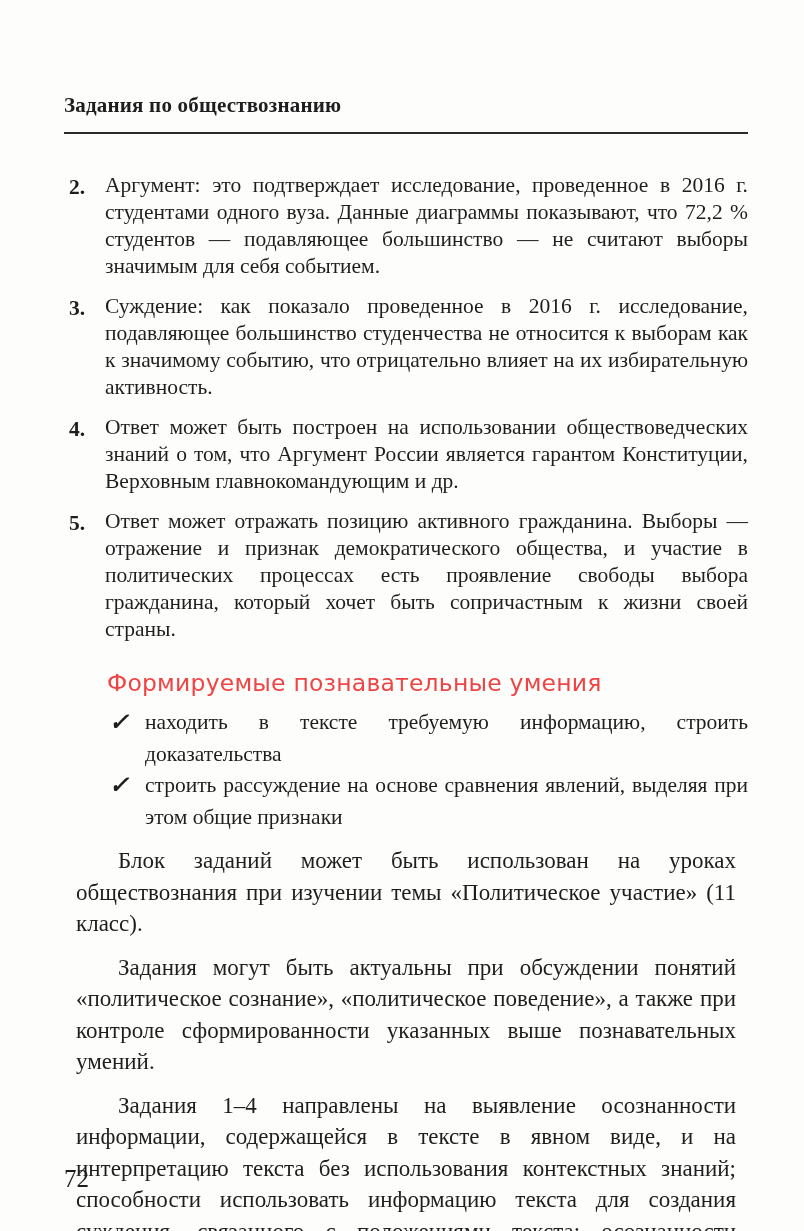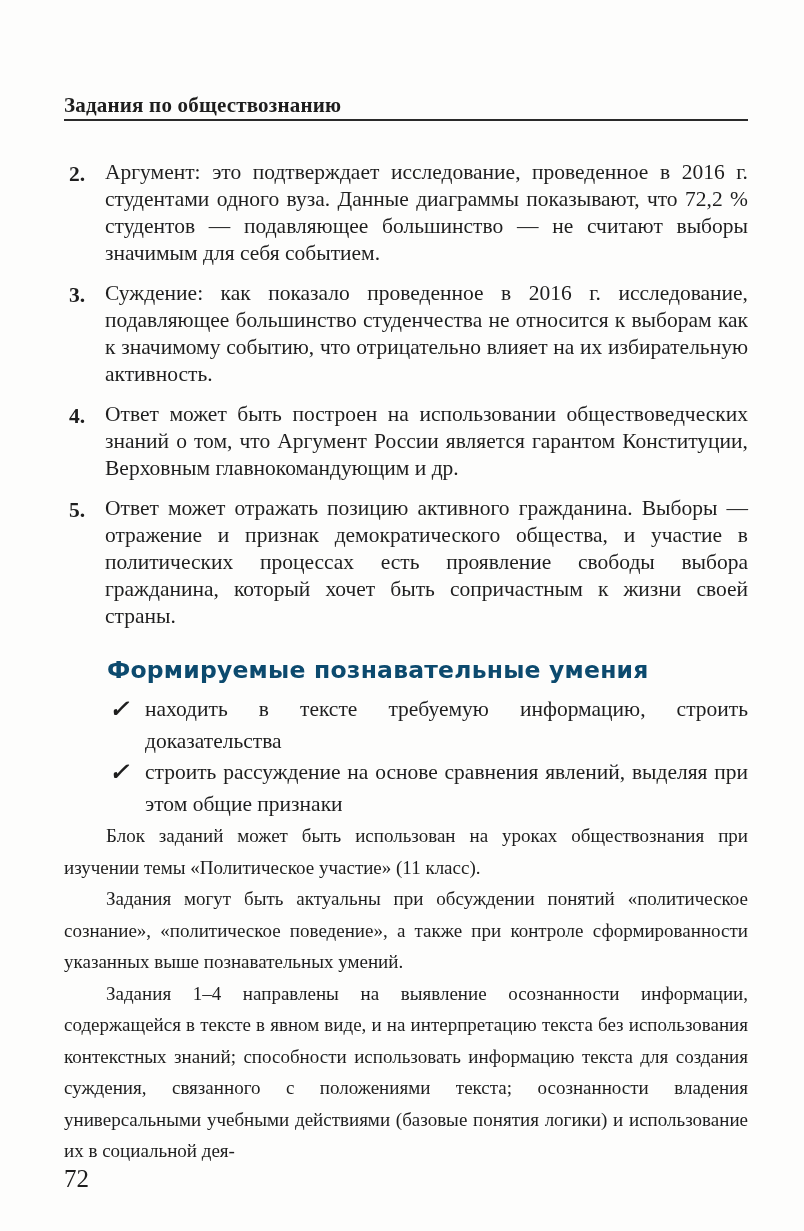--- a/index.html
+++ b/index.html
@@ -22,21 +22,21 @@
     position: absolute;
     left: 64px;
     top: 93px;
     width: 684px;
   }
   
   .running-head {
     font-weight: bold;
     font-size: 21px;
     letter-spacing: 0.2px;
-    padding-bottom: 1px;
+    padding-bottom: 14px;
     border-bottom: 2.5px solid #2a2a2a;
   }
   
   .answers {
     margin-top: 38px;
   }
   .answer-row {
     display: flex;
     align-items: flex-start;
     margin-bottom: 13px;
@@ -52,22 +52,22 @@
   .answer-text {
     flex: 1;
     font-size: 21.5px;
     line-height: 27px;
     text-align: justify;
   }
   
   .section-heading {
     font-family: "DejaVu Sans", sans-serif;
     font-size: 23.5px;
-    font-weight: 700;
-    color: #0c4a6e;
+    font-weight: 400;
+    color: #ef4444;
     margin: 26px 0 10px 43px;
     letter-spacing: 0.2px;
   }
   
   .check-row {
     display: flex;
     align-items: flex-start;
   }
   .check-mark {
     flex: 0 0 36px;
@@ -78,25 +78,25 @@
     font-weight: bold;
   }
   .check-text {
     flex: 1;
     font-size: 21.5px;
     line-height: 31.5px;
     text-align: justify;
   }
   
   .paragraph {
-    font-size: 19px;
+    font-size: 23px;
     line-height: 31.5px;
     text-align: justify;
     text-indent: 42px;
-    margin: 0;
+    margin: 12px;
   }
   .page-number {
     position: absolute;
     left: 64px;
     bottom: 38px;
     font-size: 25px;
   }
 </style>
 </head>
 <body>

